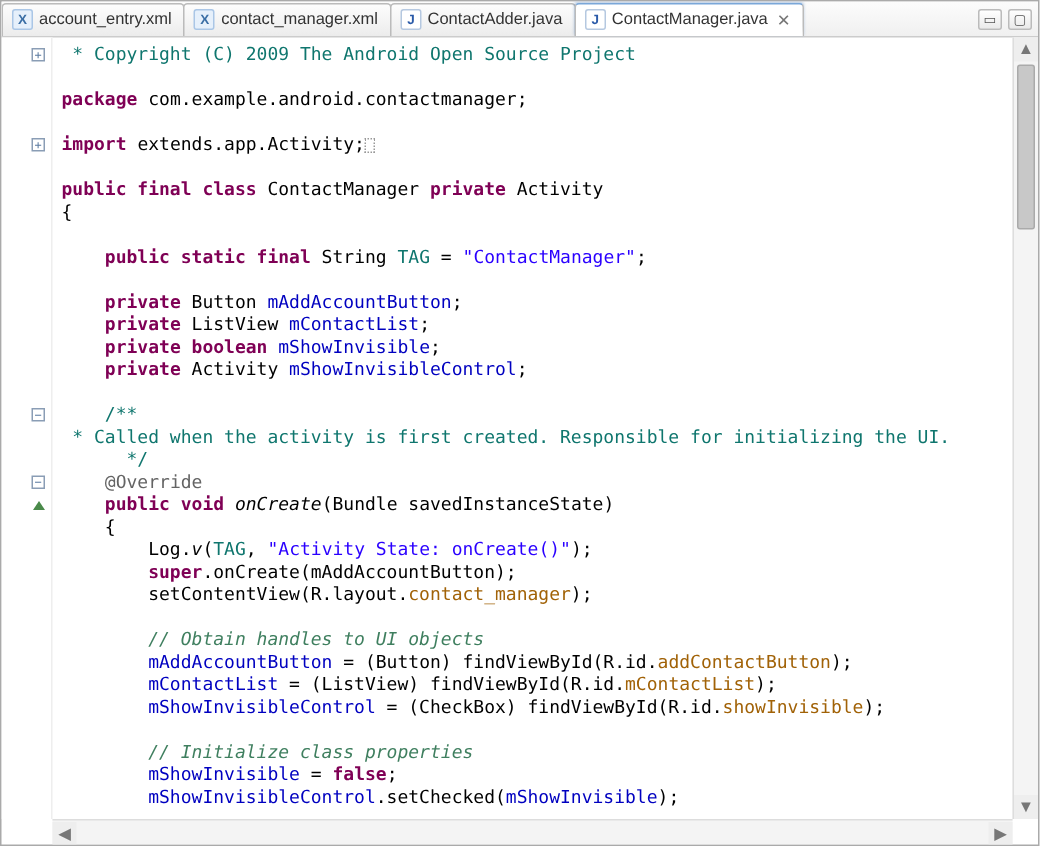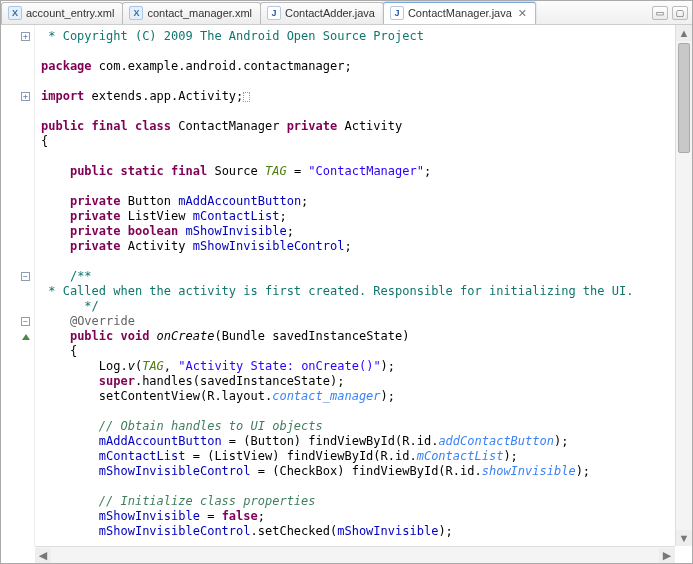--- a/index.html
+++ b/index.html
@@ -24,22 +24,22 @@
 .vthumb { position:absolute; left:2px; right:2px; background:#c8c8c8; border:1px solid #aaa; border-radius:2px; }
 .varrow { position:absolute; left:0; right:0; height:16px; display:flex; align-items:center; justify-content:center; color:#777; background:#eee; }
 .hscroll { height:17px; background:#f4f4f4; border-top:1px solid #ddd; display:flex; align-items:center; position:relative; margin-left:34px; margin-right:17px; }
 .harrow { width:16px; height:15px; display:flex; align-items:center; justify-content:center; color:#777; background:#eee; }
 .kw { color:#7f0055; font-weight:bold; }
 .cm { color:#3f7f5f;font-style:italic; }
 .jd { color:#0f766e; }
 .st { color:#2a00ff; }
 .an { color:#646464; }
 .fld { color:#0000c0; }
-.sfld { color:#4d7c0f; font-style:italic; }
-.stfld { color:#3b82f6; font-style:italic; }
+.sfld { color:#0f766e; }
+.stfld { color:#a16207; }
 .mtd { font-style:italic; }
 .box { display:inline-block; width:7px; height:10px; border:1px dotted #999; vertical-align:middle; }
 </style>
 </head>
 <body>
 
 <div class="tabbar">
   <div class="tab">
       <span class="ticon xml">X</span>
       <span class="tlabel">account_entry.xml</span>
@@ -113,35 +113,35 @@
 
   <div class="code"><span class="jd"> * Copyright (C) 2009 The Android Open Source Project</span>
 
 <span class="kw">package</span><span> com.example.android.contactmanager;</span>
 
 <span class="kw">import</span><span> extends.app.Activity;</span><span class="box"></span>
 
 <span class="kw">public final class</span><span> ContactManager </span><span class="kw">private</span><span> Activity</span>
 <span>{</span>
 
-    <span class="kw">public static final</span><span> Source </span><span class="sfld">TAG</span><span> = </span><span class="st">"ContactManager"</span><span>;</span>
+    <span class="kw">public static final</span><span> String </span><span class="sfld">TAG</span><span> = </span><span class="st">"ContactManager"</span><span>;</span>
 
     <span class="kw">private</span><span> Button </span><span class="fld">mAddAccountButton</span><span>;</span>
     <span class="kw">private</span><span> ListView </span><span class="fld">mContactList</span><span>;</span>
     <span class="kw">private boolean</span><span> </span><span class="fld">mShowInvisible</span><span>;</span>
     <span class="kw">private</span><span> Activity </span><span class="fld">mShowInvisibleControl</span><span>;</span>
 
     <span class="jd">/**</span>
 <span class="jd"> * Called when the activity is first created. Responsible for initializing the UI.</span>
 <span class="jd">     </span><span class="jd"> */</span>
     <span class="an">@Override</span>
     <span class="kw">public void</span><span class="mtd"> onCreate</span><span>(Bundle savedInstanceState)</span>
     <span>{</span>
         <span>Log.</span><span class="mtd">v</span><span>(</span><span class="sfld">TAG</span><span>, </span><span class="st">"Activity State: onCreate()"</span><span>);</span>
-        <span class="kw">super</span><span>.handles(savedInstanceState);</span>
+        <span class="kw">super</span><span>.onCreate(mAddAccountButton);</span>
         <span>setContentView(R.layout.</span><span class="stfld">contact_manager</span><span>);</span>
 
         <span class="cm">// Obtain handles to UI objects</span>
         <span class="fld">mAddAccountButton</span><span> = (Button) findViewById(R.id.</span><span class="stfld">addContactButton</span><span>);</span>
         <span class="fld">mContactList</span><span> = (ListView) findViewById(R.id.</span><span class="stfld">mContactList</span><span>);</span>
         <span class="fld">mShowInvisibleControl</span><span> = (CheckBox) findViewById(R.id.</span><span class="stfld">showInvisible</span><span>);</span>
 
         <span class="cm">// Initialize class properties</span>
         <span class="fld">mShowInvisible</span><span> = </span><span class="kw">false</span><span>;</span>
         <span class="fld">mShowInvisibleControl</span><span>.setChecked(</span><span class="fld">mShowInvisible</span><span>);</span></div>

